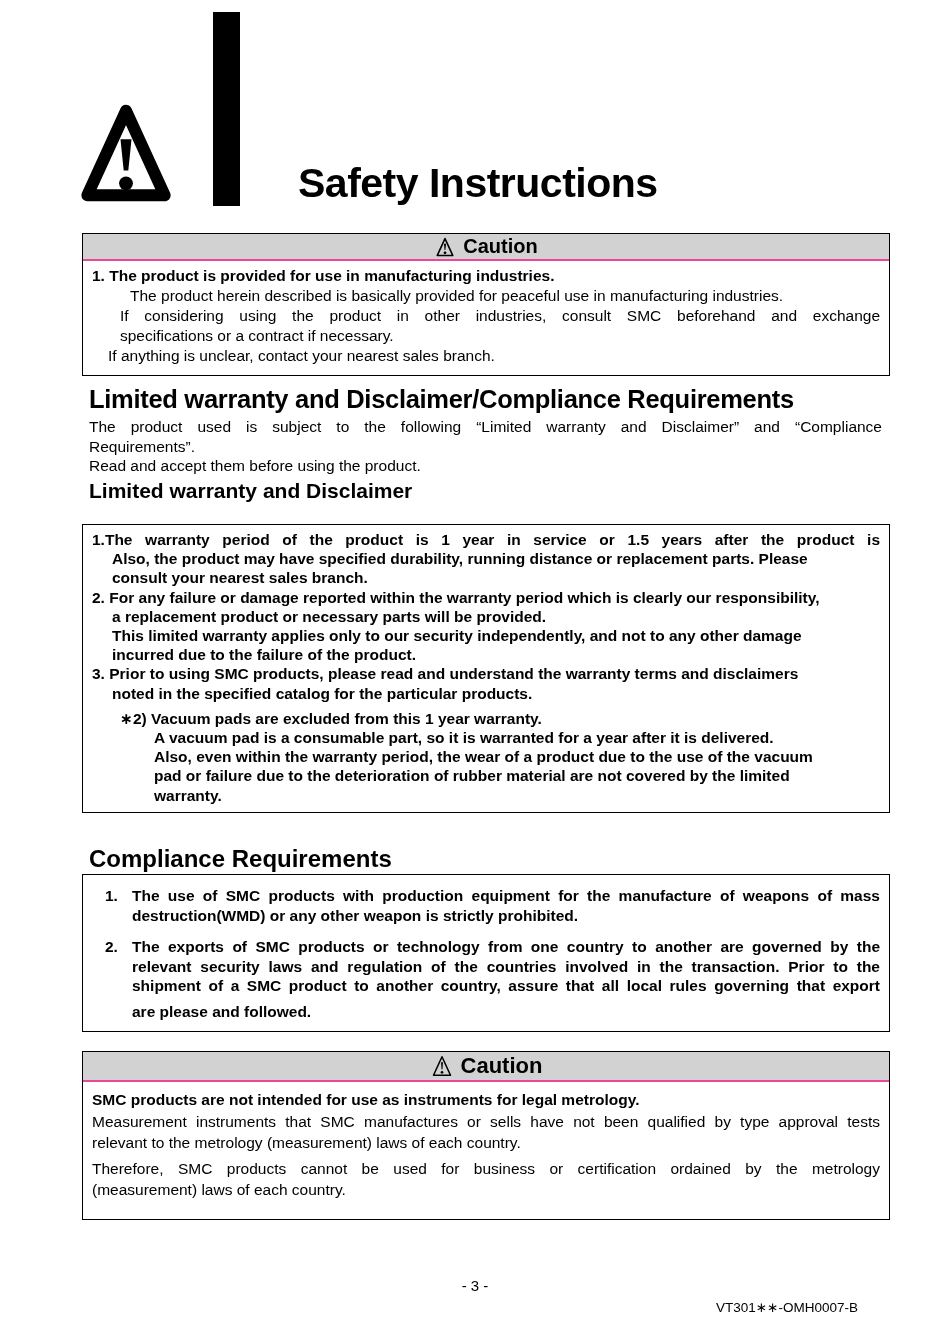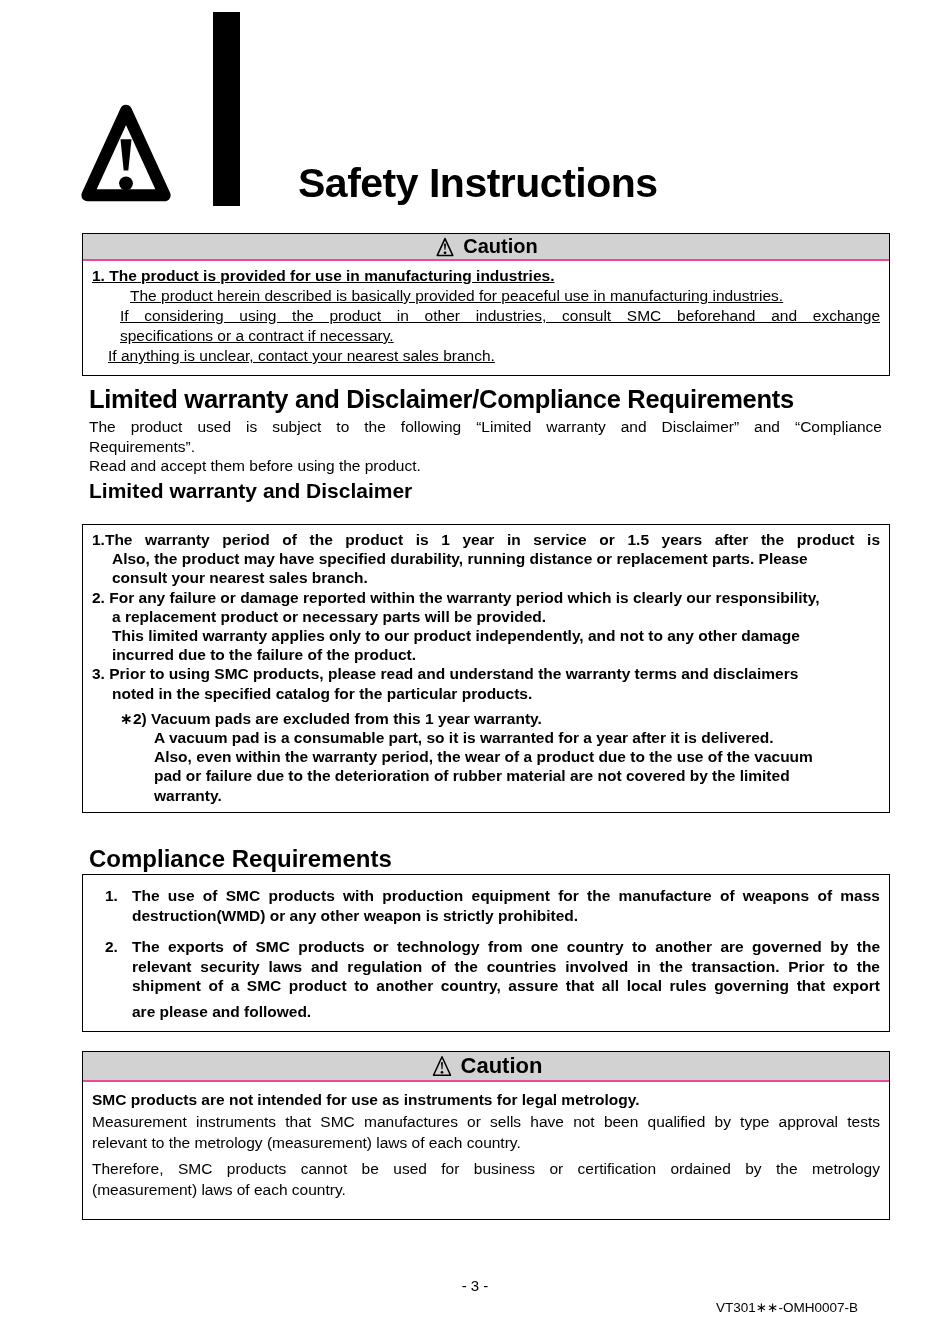--- a/index.html
+++ b/index.html
@@ -25,21 +25,21 @@
   .cbox { border:1.5px solid #000; background:#fff; }
   .cbox .chead {
     background:#d2d2d2; border-bottom:2px solid #ec4899;
     display:flex; align-items:center; justify-content:center; gap:7px;
     font-weight:bold;
   }
   .chead svg { display:block; }
 
   #caution1 { left:82px; top:225px; width:808px; }
   #caution1 .chead { height:27px; font-size:20px; }
-  #caution1 .cbody { padding:5px 9px 9px 9px; font-size:15.5px; line-height:20px;text-decoration:underline; }
+  #caution1 .cbody { padding:5px 9px 9px 9px; font-size:15.5px; line-height:20px; }
 
   #caution2 { left:82px; top:1043px; width:808px; }
   #caution2 .chead { height:30px; font-size:22px; }
   #caution2 .cbody { padding:7px 9px 18px 9px; font-size:15.5px; line-height:21.5px; }
 
   
   #h-main  { left:89px; top:377px; font-size:25.5px; font-weight:bold; white-space:nowrap; letter-spacing:-0.3px; }
   #h-sub   { left:89px; top:471px; font-size:21px; font-weight:bold; white-space:nowrap; }
   #h-comp  { left:89px; top:837px; font-size:24px; font-weight:bold; white-space:nowrap; }
 
@@ -120,21 +120,21 @@
   </div>
 
   <div id="h-sub" class="abs">Limited warranty and Disclaimer</div>
 
   <div id="wbox" class="abs">
     <div class="ln just">1.The warranty period of the product is 1 year in service or 1.5 years after the product is</div>
     <div class="ln pl20">Also, the product may have specified durability, running distance or replacement parts. Please</div>
     <div class="ln pl20">consult your nearest sales branch.</div>
     <div class="ln">2. For any failure or damage reported within the warranty period which is clearly our responsibility,</div>
     <div class="ln pl20">a replacement product or necessary parts will be provided.</div>
-    <div class="ln pl20">This limited warranty applies only to our product independently, and not to any other damage</div>
+    <div class="ln pl20">This limited warranty applies only to our security independently, and not to any other damage</div>
     <div class="ln pl20">incurred due to the failure of the product.</div>
     <div class="ln">3. Prior to using SMC products, please read and understand the warranty terms and disclaimers</div>
     <div class="ln pl20">noted in the specified catalog for the particular products.</div>
     <div class="ln pl28 mt6">∗2) Vacuum pads are excluded from this 1 year warranty.</div>
     <div class="ln pl62">A vacuum pad is a consumable part, so it is warranted for a year after it is delivered.</div>
     <div class="ln pl62">Also, even within the warranty period, the wear of a product due to the use of the vacuum</div>
     <div class="ln pl62">pad or failure due to the deterioration of rubber material are not covered by the limited</div>
     <div class="ln pl62">warranty.</div>
   </div>
 

